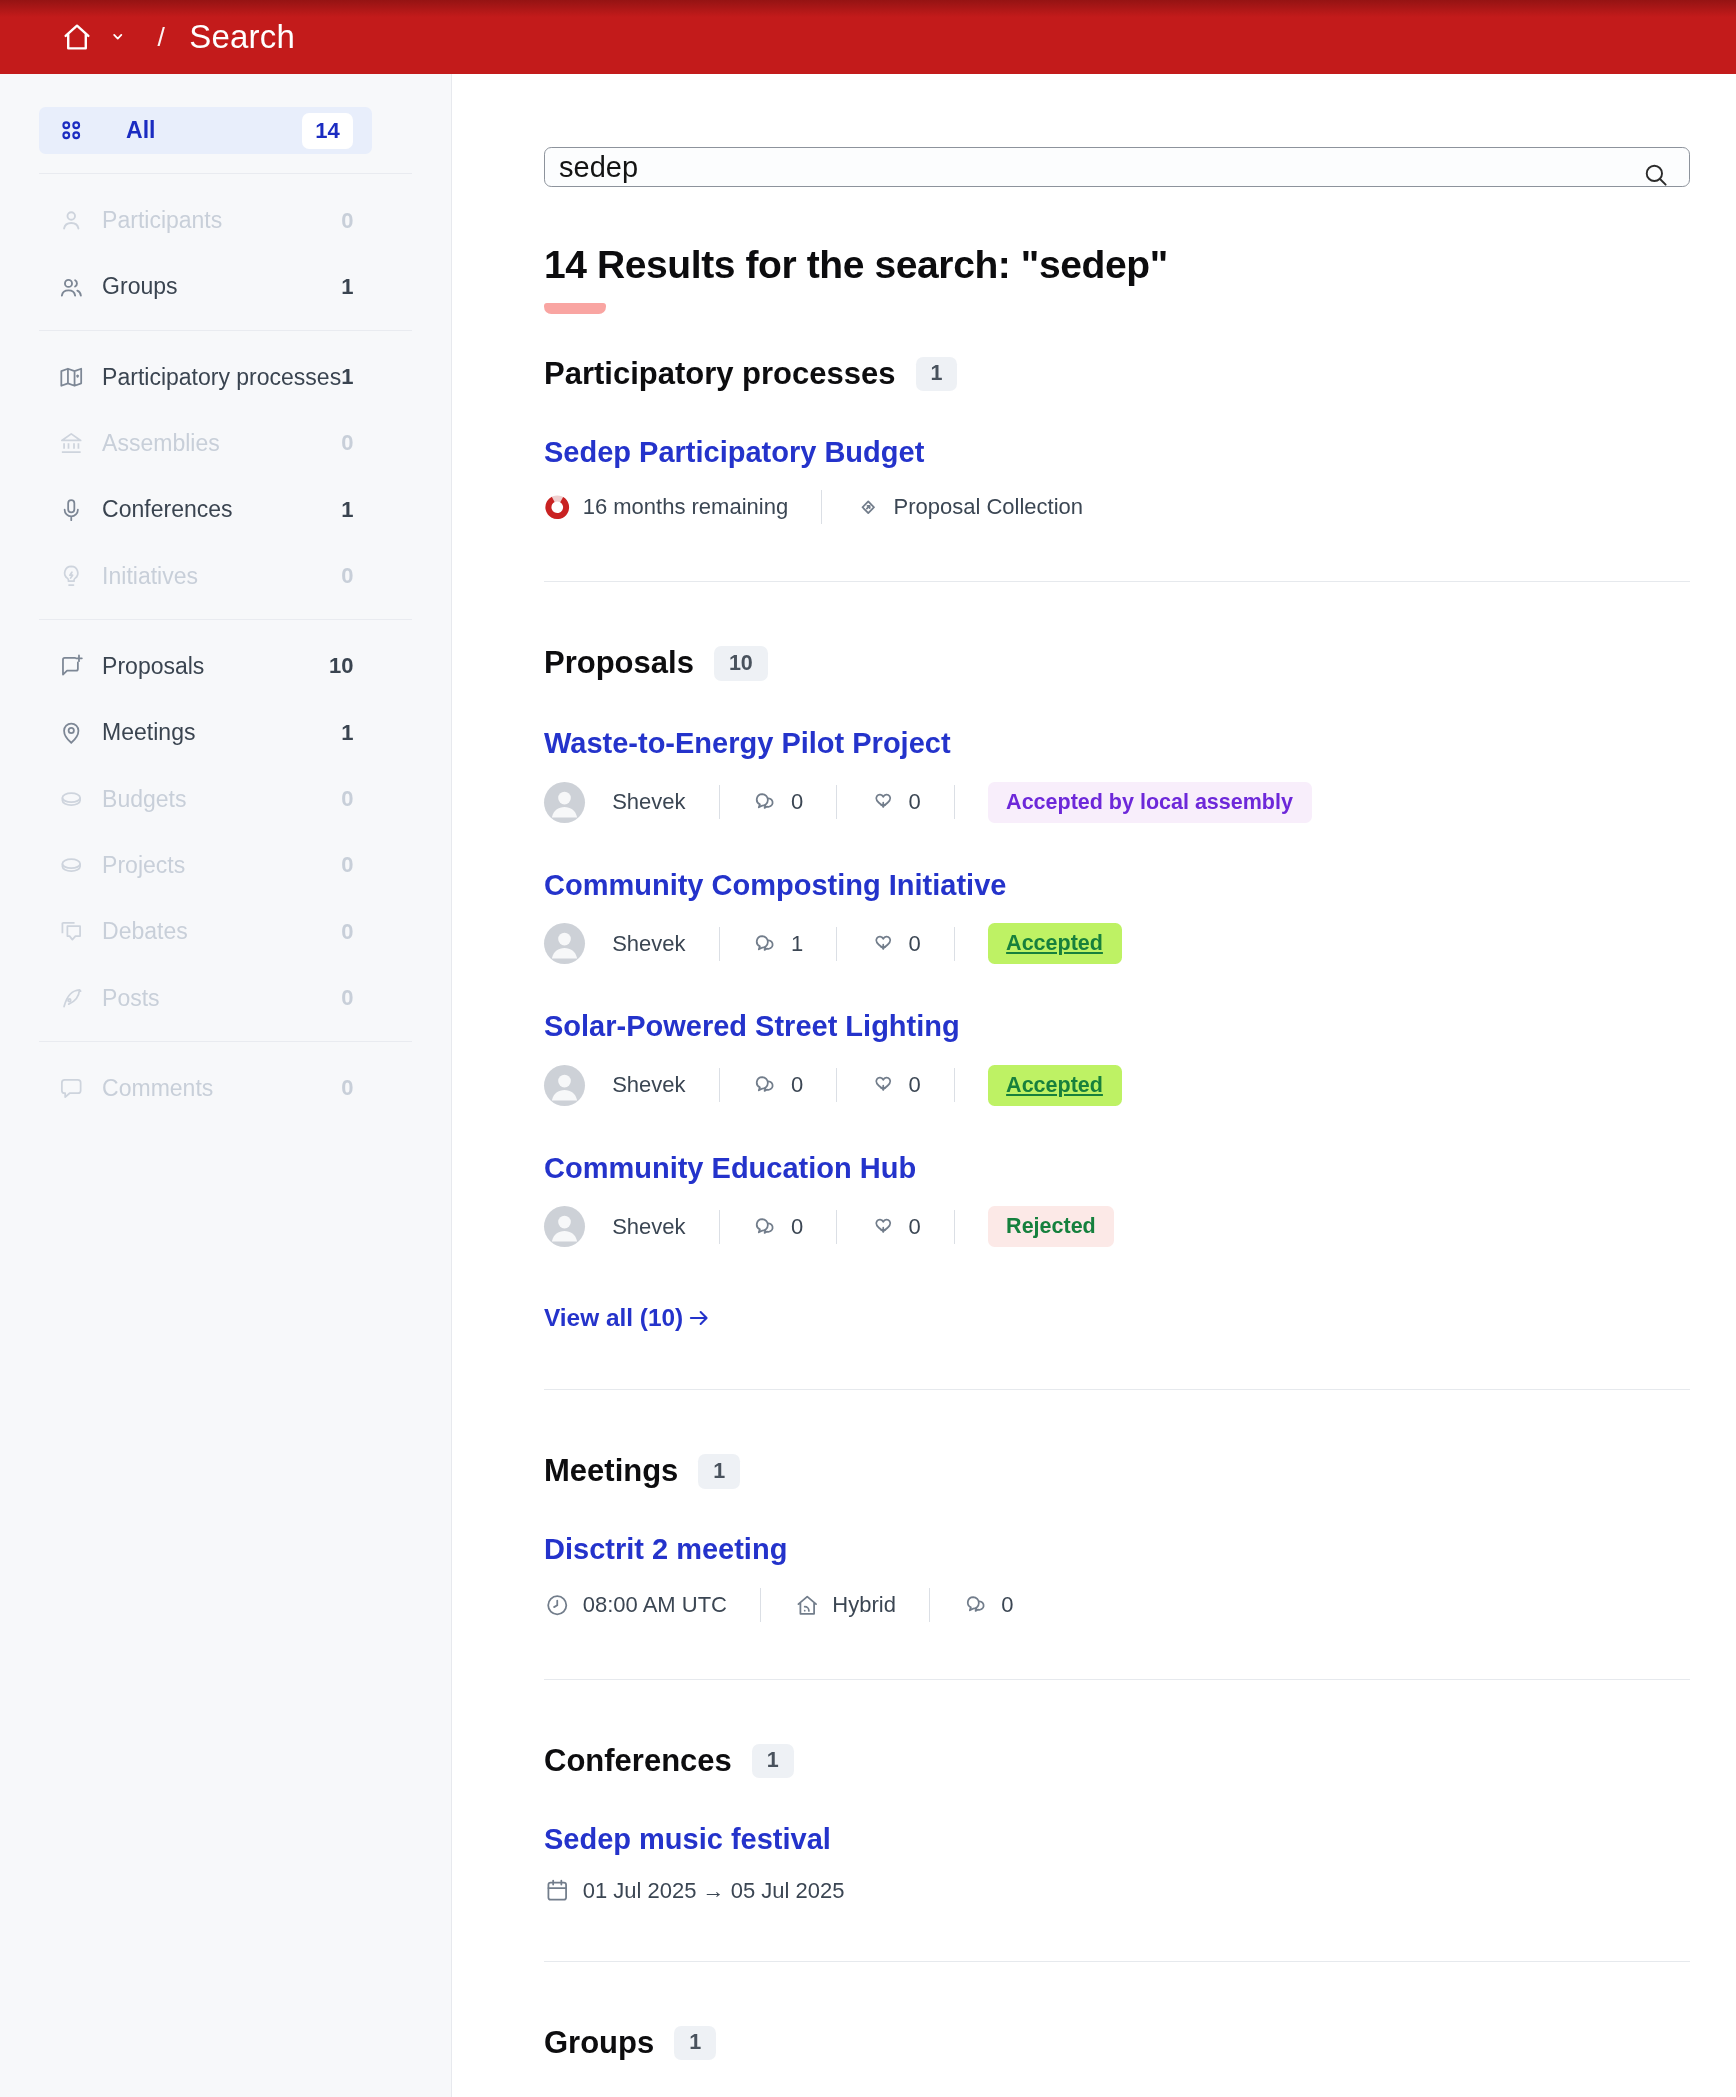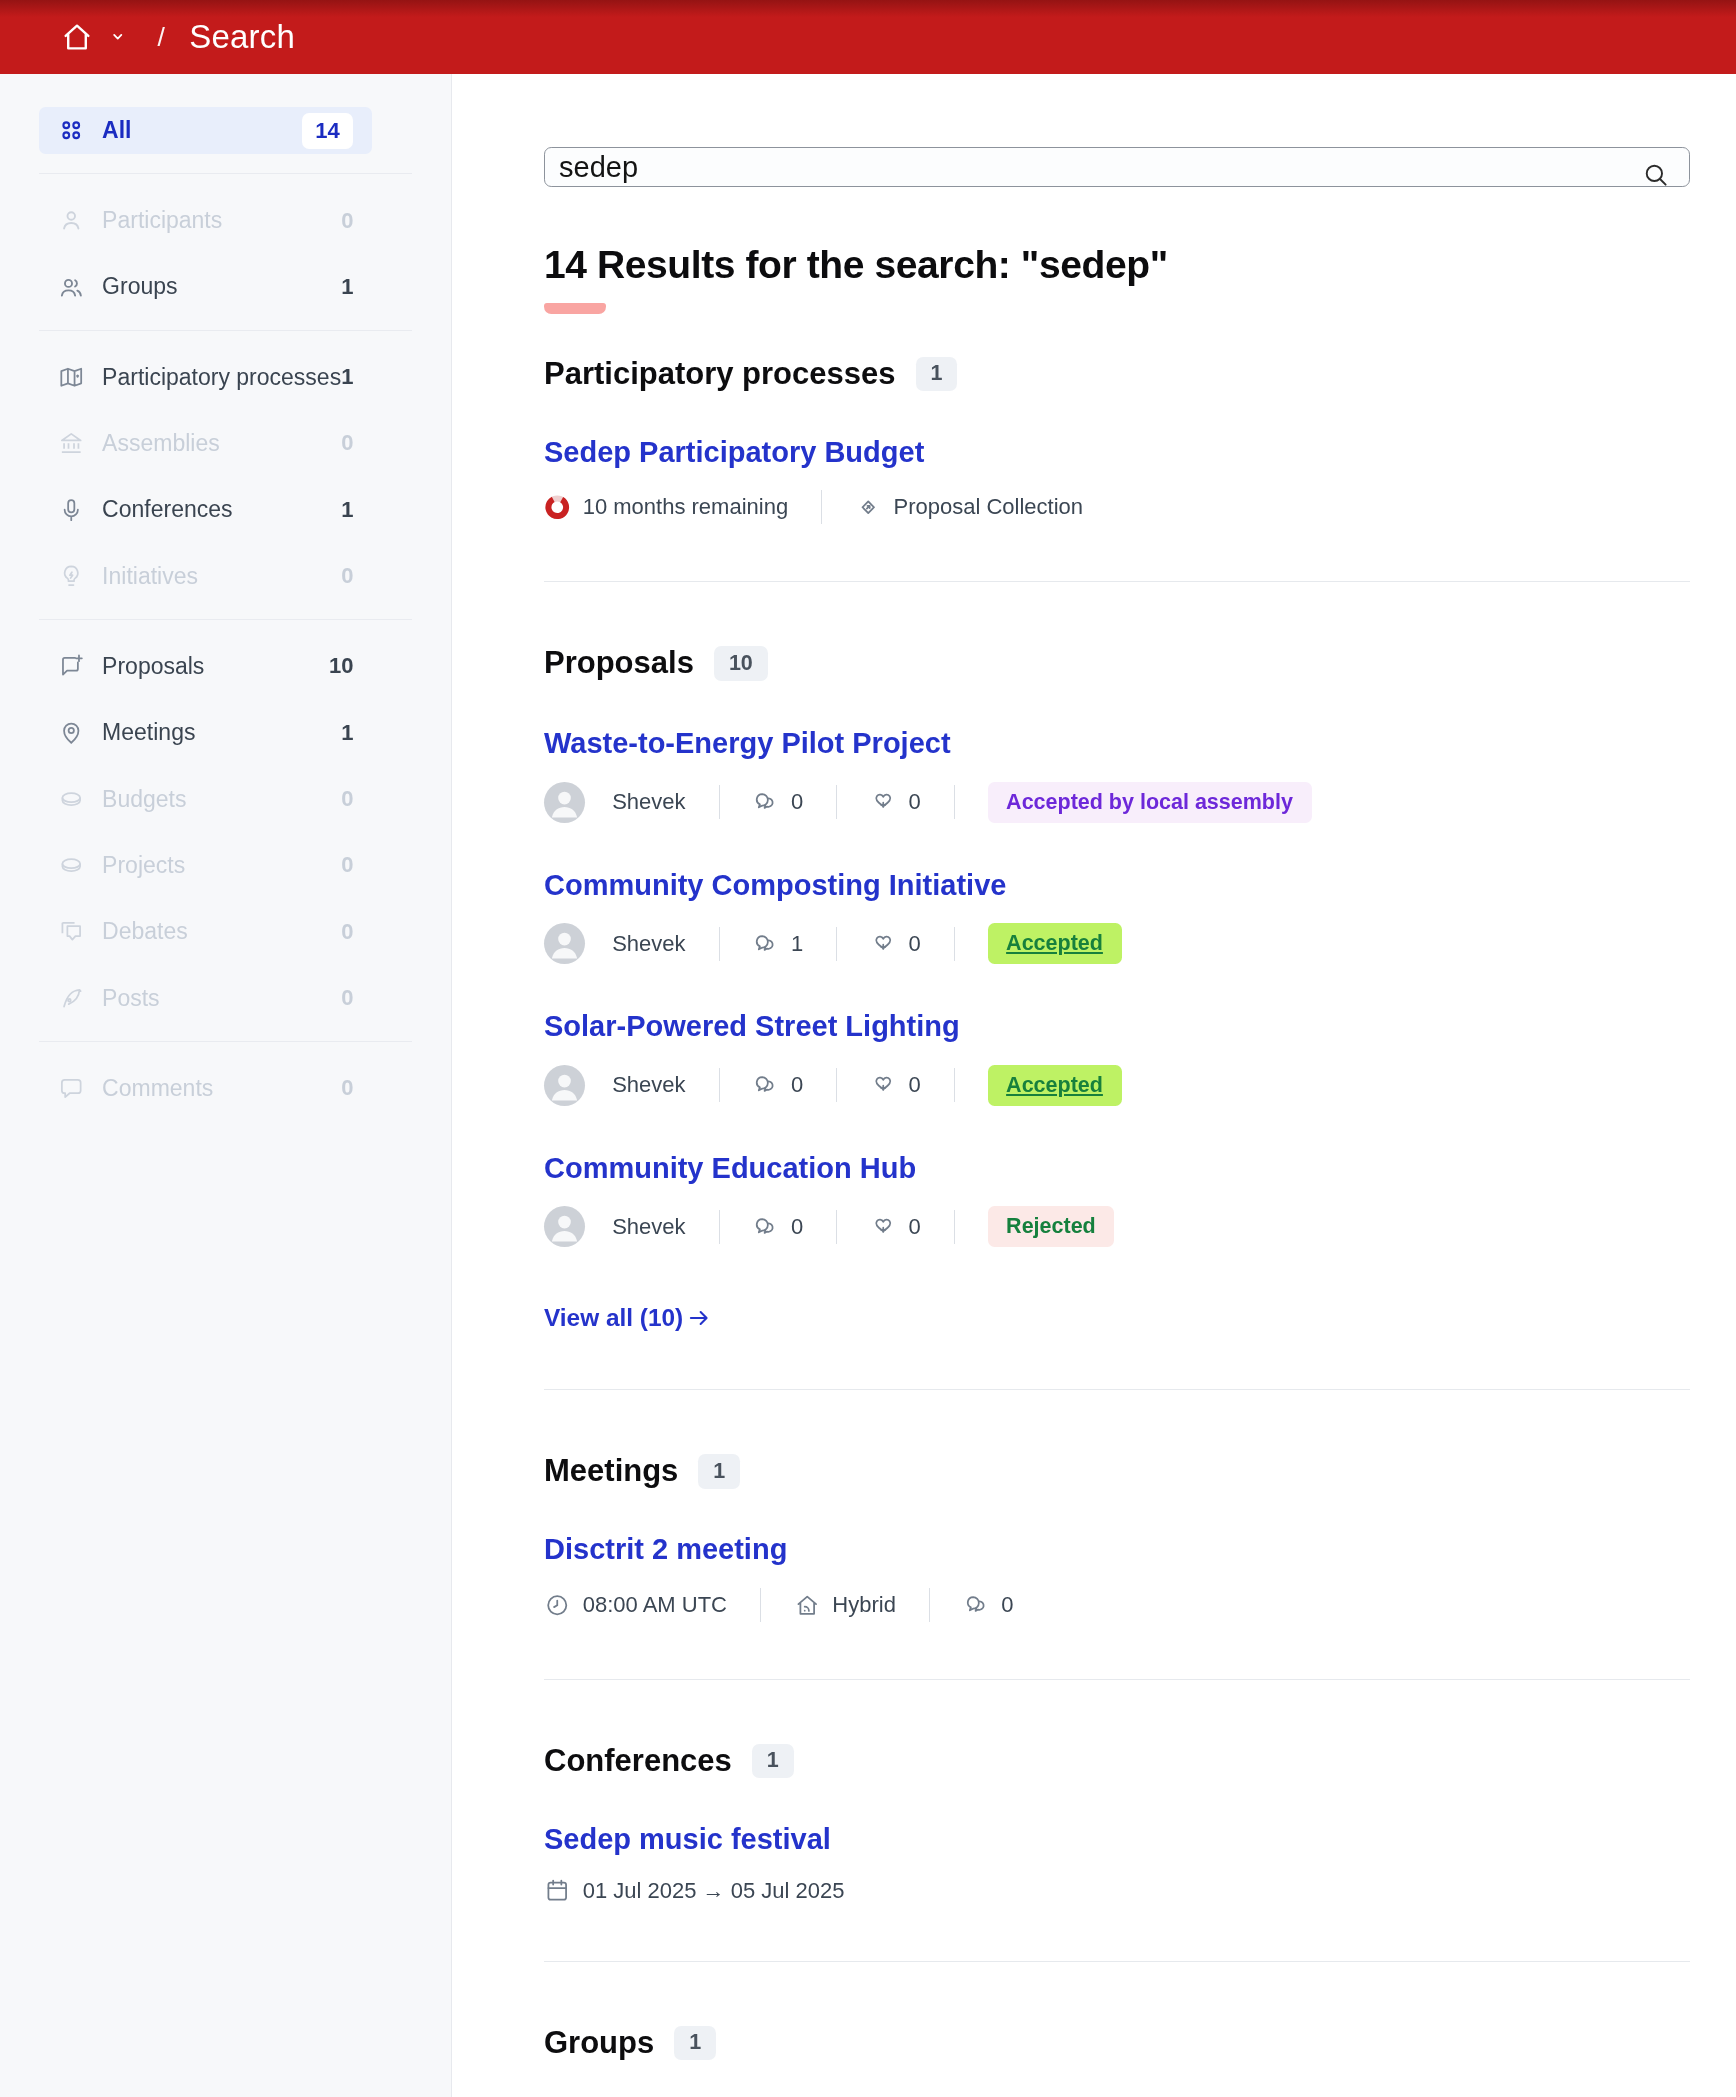--- a/index.html
+++ b/index.html
@@ -25,21 +25,21 @@
   .sidebar {
     position:absolute; top:74px; left:0; bottom:0; width:452px;
     background:#f7f8fa; border-right:0.7px solid #e7e9ee; padding:33px 79px 0 39px;
   }
   .sb-item {
     display:flex; align-items:center; height:47px; padding:0 18.6px; margin-bottom:19.4px;
     border-radius:6.5px; font-size:23px; color:#3a4450; cursor:pointer;
   }
   .sb-ic { width:26.5px; height:26.5px; margin-right:18px; color:#7d8795; flex:0 0 auto; }
   .sb-count { margin-left:auto; font-weight:700; font-size:22px; }
-  .sb-item.selected { background:#e8eefb; color:#1b2cc1; font-weight:700; }
+  .sb-item.selected { background:#e8eefb; color:#1b2cc1; font-weight:700;gap:24px; }
   .sb-item.selected .sb-ic { color:#1b2cc1; }
   .sb-item.selected .sb-count { background:#ffffff; padding:5px 13.6px; border-radius:7.2px; }
   .sb-item.disabled { color:#c8cfd9; cursor:default; }
   .sb-item.disabled .sb-ic { color:#ced4dd; }
   .sb-divider { height:0.7px; background:#e9ebf0; margin:4.3px -40px 23px 0; }
 
   
   .main {
     position:absolute; top:74px; left:452px; right:0; bottom:0;
     padding:73px 46px 0 92px; background:#fff;
@@ -289,21 +289,21 @@
 
   <a href="#" class="result-title">Sedep Participatory Budget</a>
   <div class="meta-row">
     <span class="meta-item">
       <span class="meta-ic">
         <svg viewBox="0 0 24 24" fill="none">
             <circle cx="12" cy="12" r="8" stroke="#efd0d0" stroke-width="5.4"></circle>
             <circle cx="12" cy="12" r="8" stroke="#c92222" stroke-width="5.4" stroke-dasharray="42 8.27" transform="rotate(-60 12 12)"></circle>
           </svg>
       </span>
-      <span>10 months remaining</span>
+      <span>16 months remaining</span>
     </span>
     <span class="vsep"></span>
     <span class="meta-item">
       <span class="meta-ic">
         <svg viewBox="0 0 24 24" fill="none" stroke="currentColor" stroke-width="1.6" stroke-linecap="round" stroke-linejoin="round">
             <rect x="8.3" y="8.3" width="7.4" height="7.4" transform="rotate(45 12 12)"></rect>
             <path d="M10.7 13.3l2.6-2.6M13.3 10.7h-2M13.3 10.7v2"></path>
           </svg>
       </span>
       <span>Proposal Collection</span>

